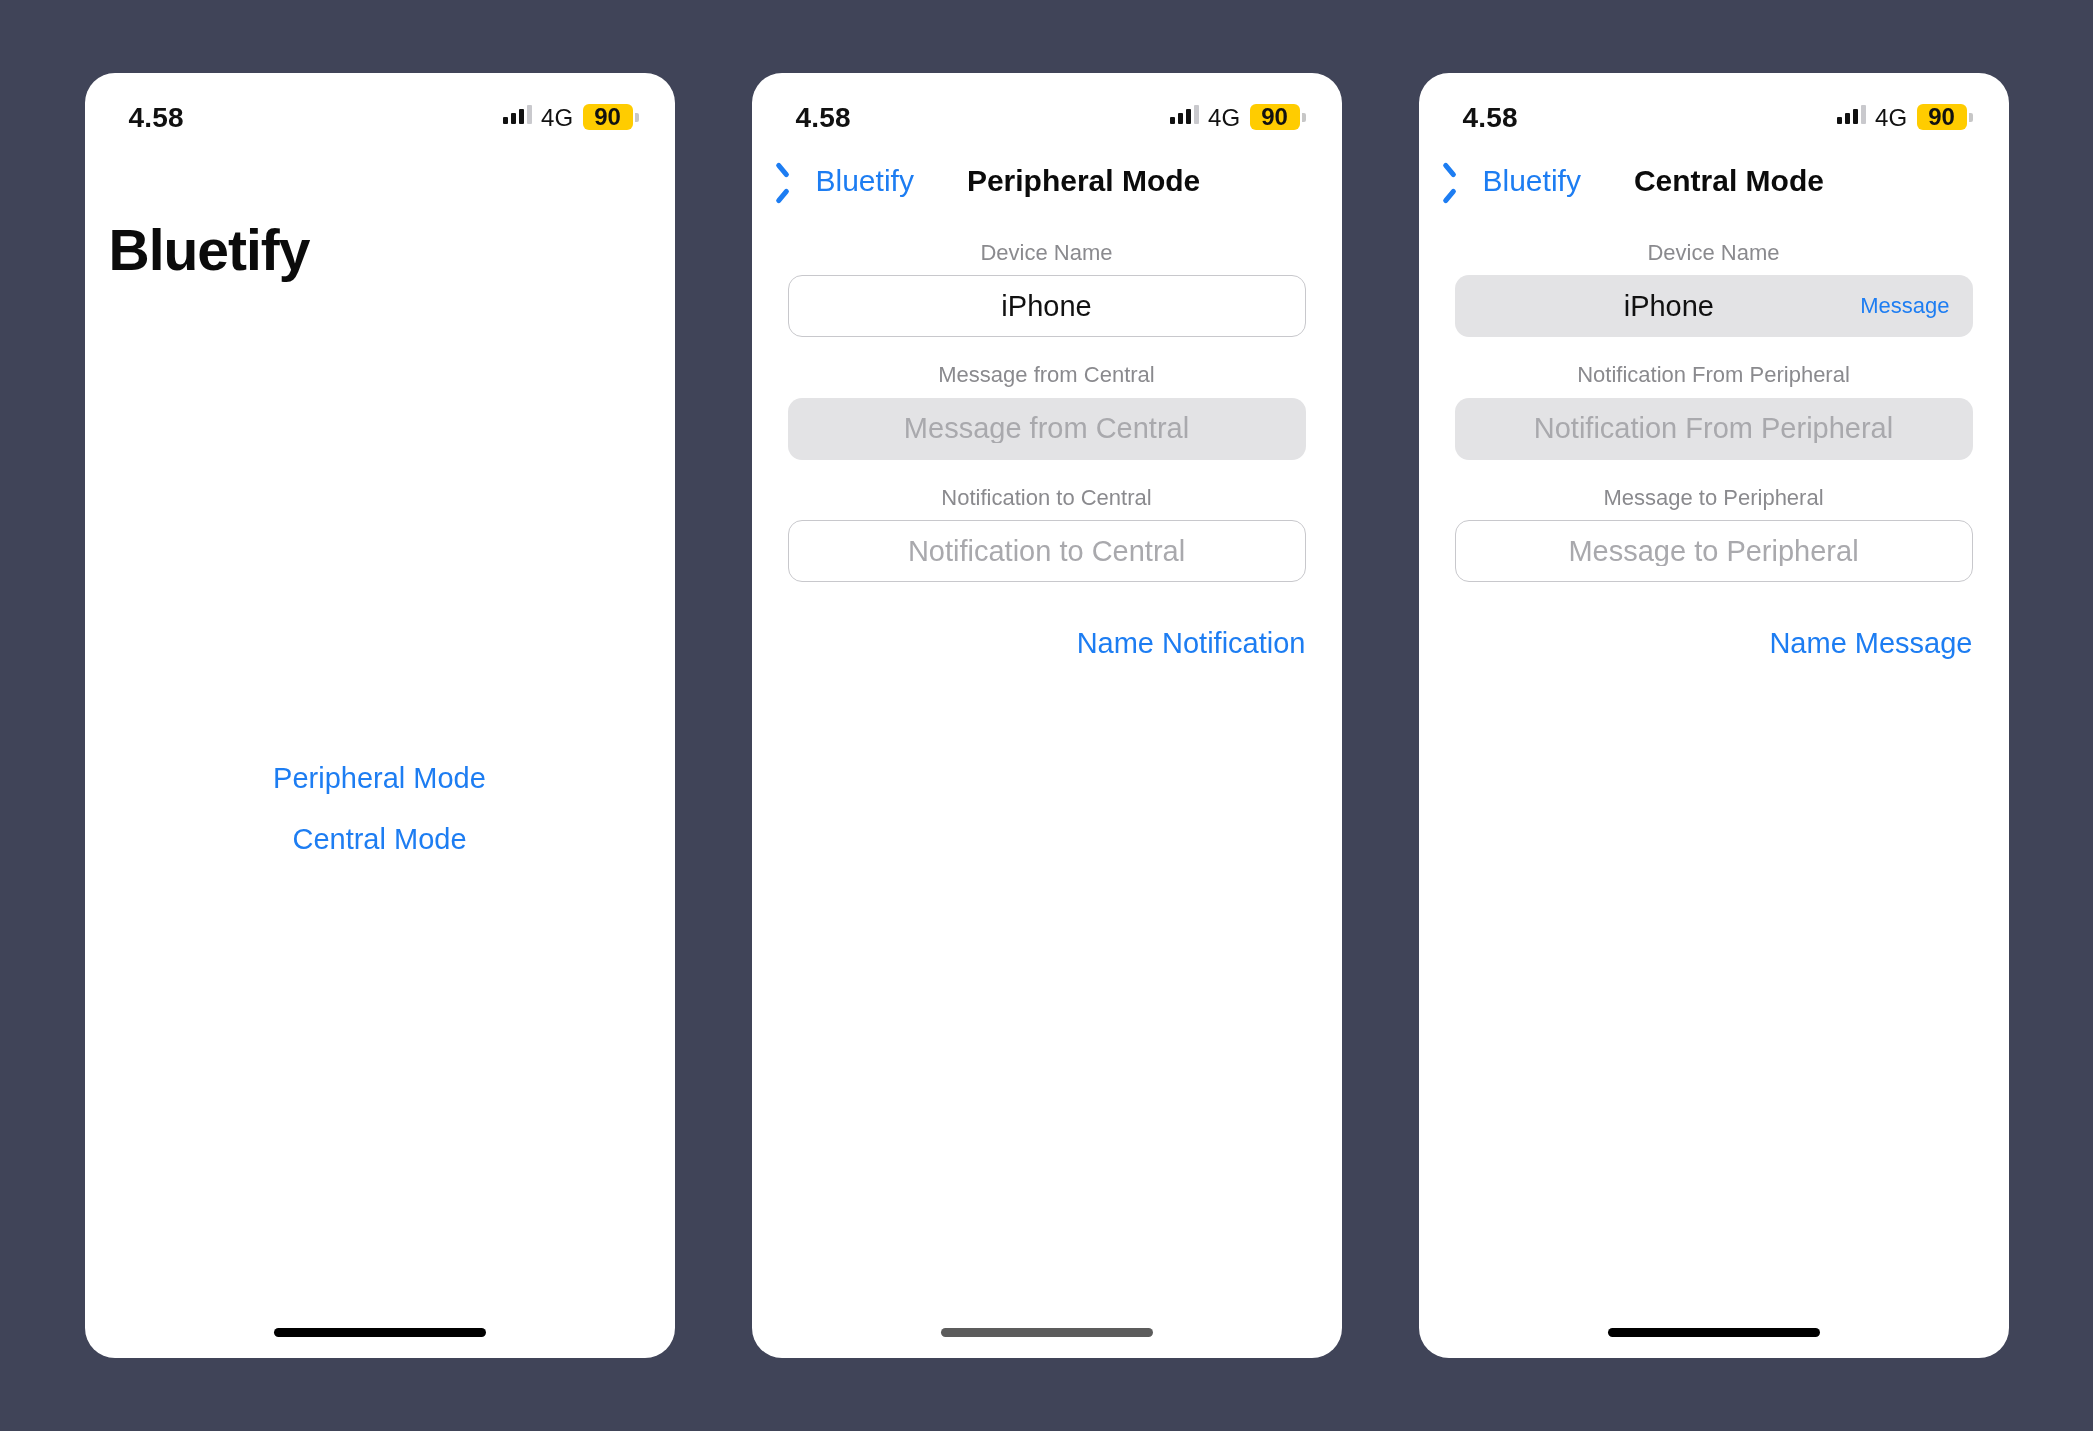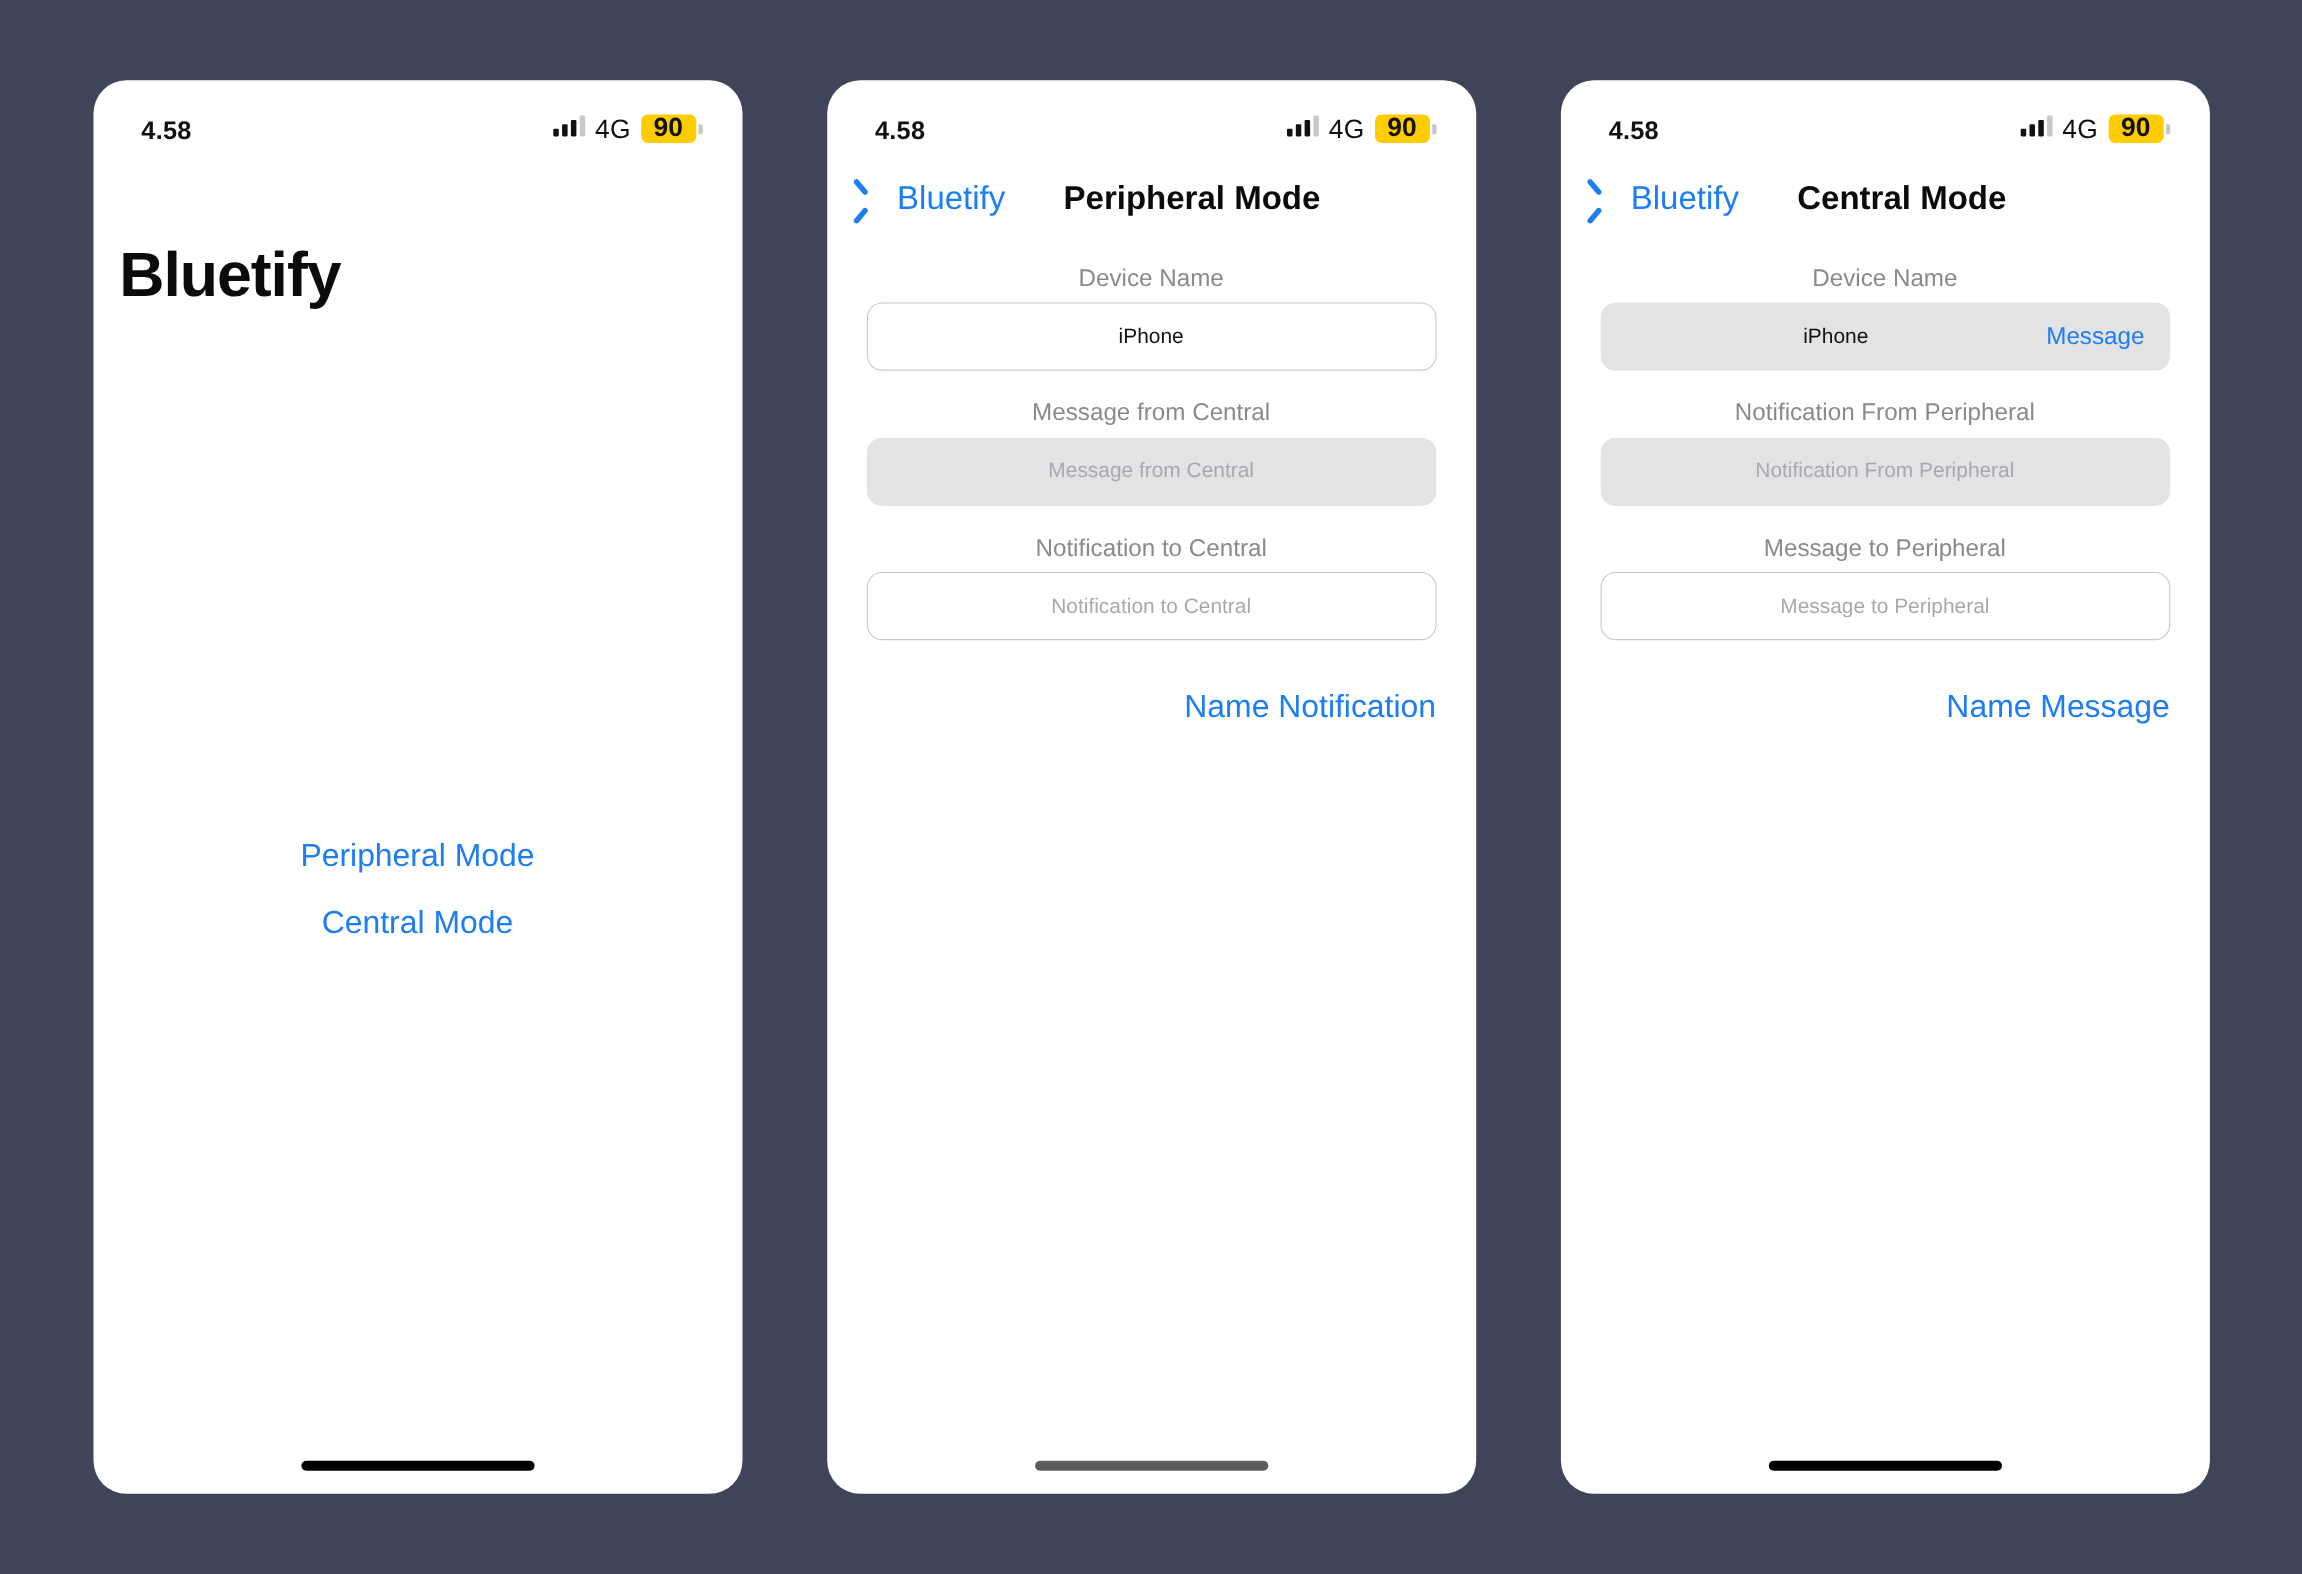--- a/index.html
+++ b/index.html
@@ -36,21 +36,21 @@
   
   .statusbar {
     height: 72px;
     display: flex;
     align-items: center;
     justify-content: space-between;
     padding: 18px 36px 0 44px;
     flex: 0 0 auto;
   }
   .status-time {
-    font-size: 23px;
+    font-size: 28px;
     font-weight: 700;
     color: #111111;
     letter-spacing: 0.2px;
   }
   .status-right {
     display: flex;
     align-items: flex-start;
     gap: 9px;
   }
   .signal {
@@ -210,21 +210,21 @@
   }
   .field.outlined {
     border: 1.5px solid #c8c8cc;
     background: #ffffff;
   }
   .field.filled {
     background: #e3e3e5;
     border: 1.5px solid transparent;
   }
   .field-value {
-    font-size: 19px;
+    font-size: 29px;
     color: #111111;
     line-height: 1;
     flex: 1 1 auto;
     white-space: nowrap;
     overflow: hidden;
   }
   .field-value.placeholder {
     color: #a9a9ad;
   }
   .field-action {

